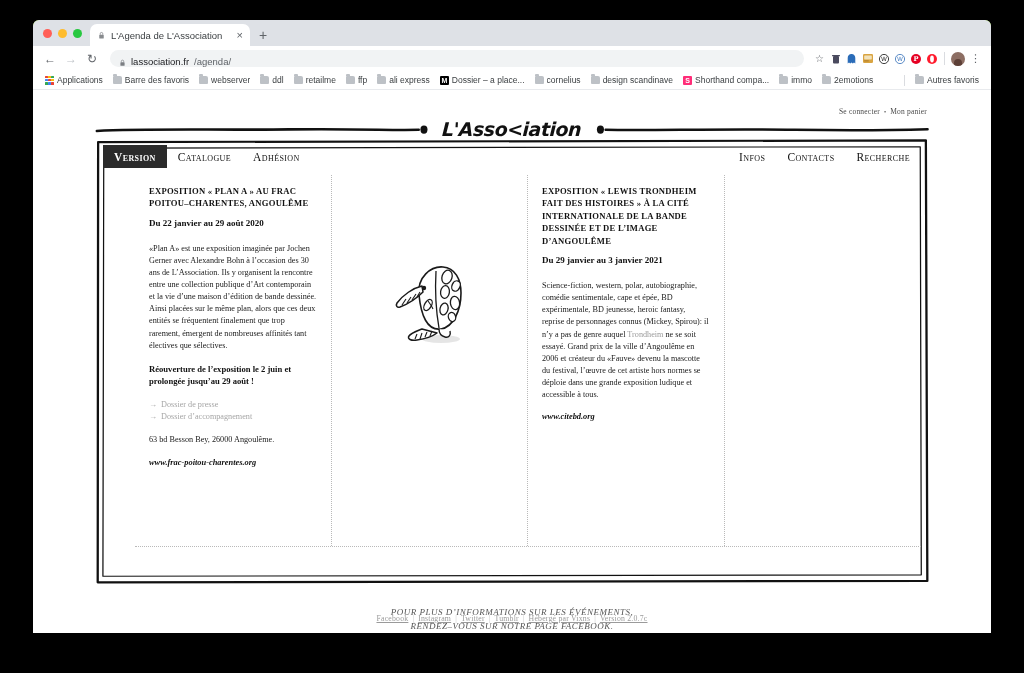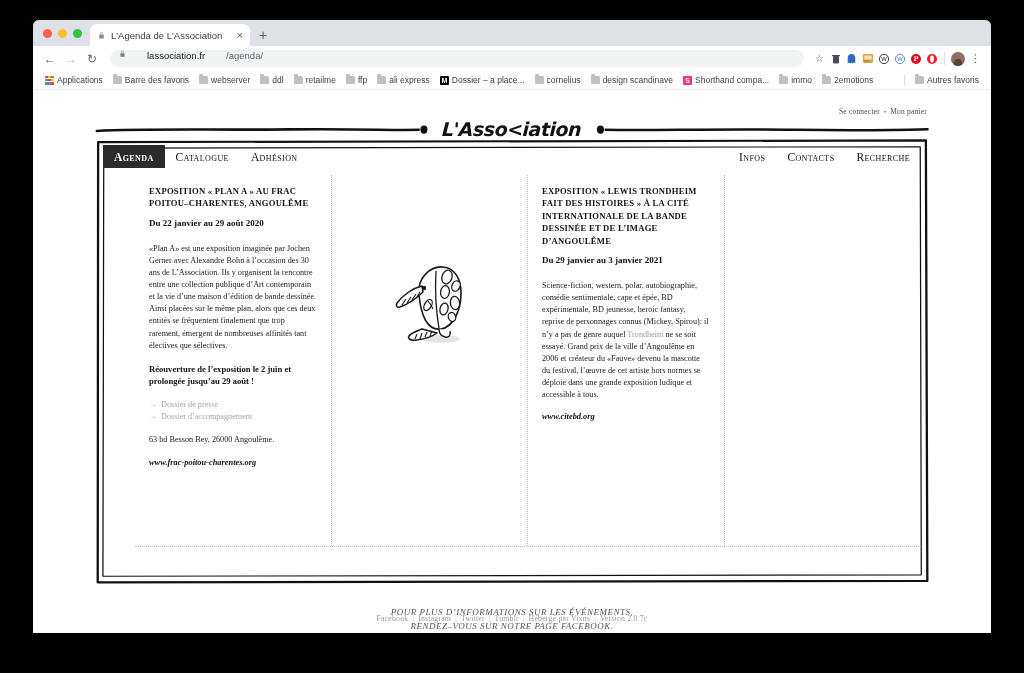--- a/index.html
+++ b/index.html
@@ -51,21 +51,21 @@
   }
   .nav-btn {
     width: 18px; height: 18px; display: flex;
     align-items: center; justify-content: center;
     font-size: 12px; color: #5f6368; flex: none;
   }
   .nav-btn.disabled { color: #bdc1c6; }
   #omnibox {
     flex: 1; height: 17px; background: #f1f3f4;
     border-radius: 9px; margin: 0 6px;
-    display: flex; align-items: flex-start; gap: 21px;
+    display: flex; align-items: flex-end; gap: 5px;
     padding: 0 9px; font-size: 9.5px; color: #202124;
   }
   .lock-icon { flex: none; opacity: .8; }
   .url-host { color: #202124; }
   .url-path { color: #5f6368; }
   #toolbar-actions { display: flex; align-items: center; gap: 3px; flex: none; }
   .ext-icon { width: 13px; height: 13px; display: flex; align-items: center; justify-content: center; font-size: 10px; }
   .tb-sep { width: 1px; height: 13px; background: #dadce0; margin: 0 3px; }
   #avatar-icon { width: 14px; height: 14px; border-radius: 50%; background: #8d6e63; position: relative; overflow: hidden; }
   #avatar-icon::after { content:""; position:absolute; left:3px; top:7px; width:8px; height:8px; border-radius:50% 50% 0 0; background:#5d4037; }
@@ -196,20 +196,21 @@
     color: #555; letter-spacing: .5px; text-transform: uppercase;
     font-variant: small-caps;
     font-style: italic;
   }
 
   
   #site-footer-links {
     position: absolute; left: 0; right: 0; bottom: 10px;
     text-align: center; font-size: 7.8px; color: #9a9a9a;
     letter-spacing: .2px;
+    text-decoration: underline;
   }
   #site-footer-links span.sep { padding: 0 4px; color: #c4c4c4; }
 </style>
 </head>
 <body>
 
 <div id="browser-window">
 
   <div id="tab-strip">
     <div class="traffic-lights">
@@ -389,21 +390,21 @@
 
     <div id="site-frame">
       <svg class="frame-svg" viewBox="0 0 800 440" preserveAspectRatio="none">
         <path d="M3 4 L797 2.4 L798.4 436 L2.6 437.4 Z" fill="none" stroke="#111" stroke-width="2.2" stroke-linejoin="round"></path>
         <path d="M8.4 10 L791.6 8.6 L792.6 430 L7.6 431.4 Z" fill="none" stroke="#111" stroke-width="1.2" stroke-linejoin="round"></path>
       </svg>
     </div>
 
     <div id="main-nav">
       <div class="nav-item active">
-          <span>Agenda</span>
+          <span>Version</span>
         </div>
       <div class="nav-item">
           <span>Catalogue</span>
         </div>
       <div class="nav-item">
           <span>Adhésion</span>
         </div>
       <div id="nav-spacer"></div>
       <div class="nav-item">
           <span>Infos</span>

